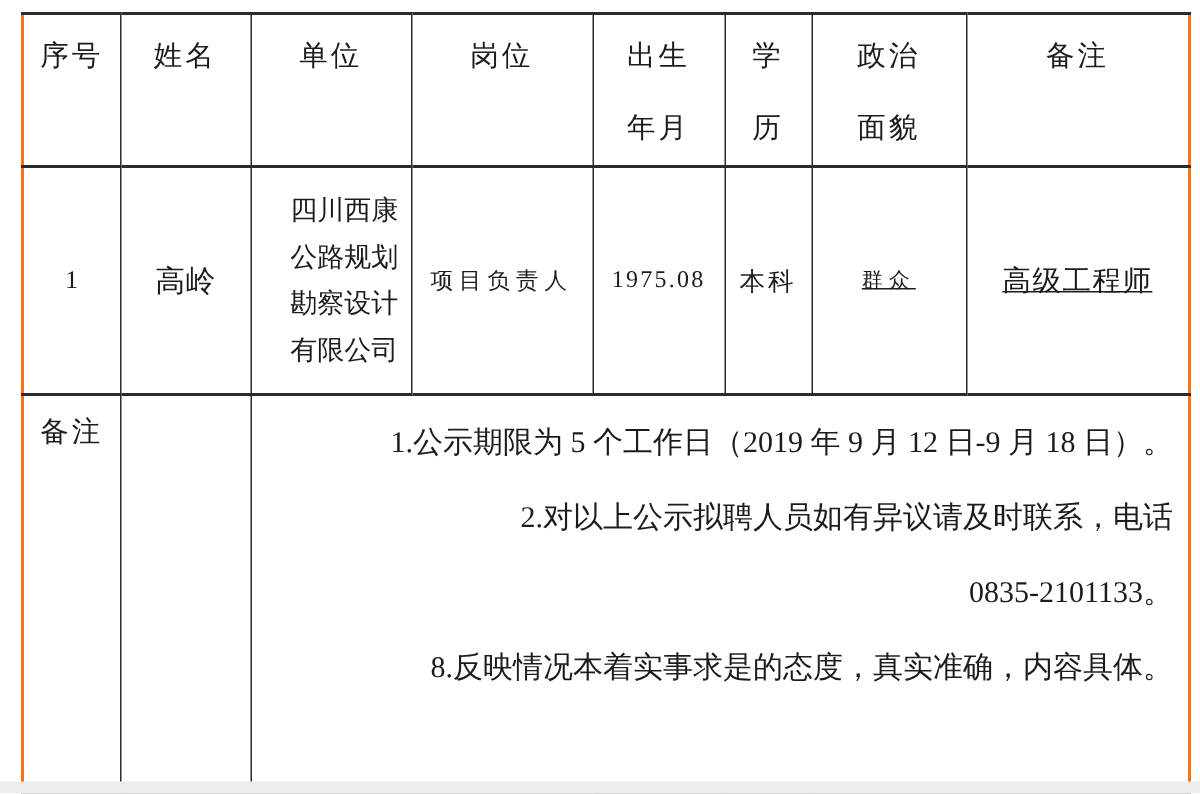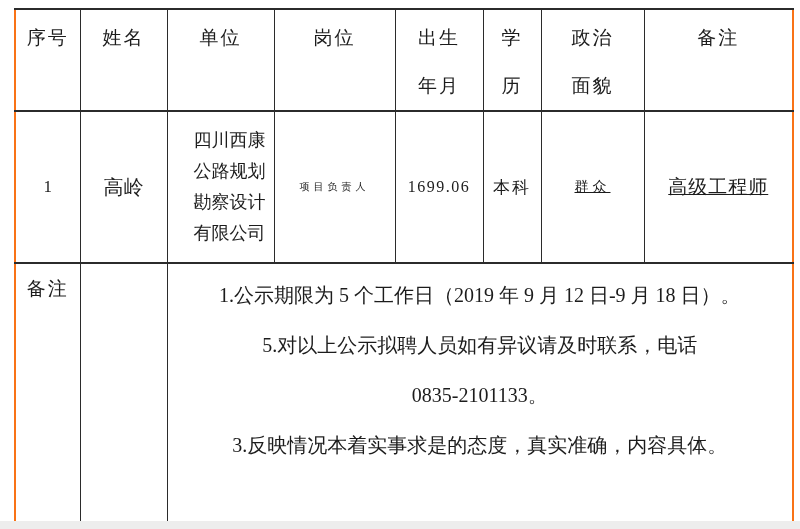--- a/index.html
+++ b/index.html
@@ -41,38 +41,38 @@
     line-height: 48px;
     white-space: pre-line;
   }
   tr.data-row td {
     text-align: center;
     vertical-align: middle;
   }
   .c-seq   { font-size: 17px; }
   .c-name  { font-size: 20px; margin-left: 12px; }
   .c-unit  { font-size: 18px; line-height: 31px; white-space: pre-line; padding-left: 18px; }
-  .c-pos   { font-size: 10px; letter-spacing: 4px; }
+  .c-pos   { font-size: 15px; letter-spacing: 4px; }
   .c-birth { font-size: 16px; letter-spacing: 1.5px; }
   .c-edu   { font-size: 17px; letter-spacing: 2px; margin-left: 36px; }
   .c-pol   { font-size: 14px; letter-spacing: 4px; text-decoration: underline; }
   .c-rem   { font-size: 19px; letter-spacing: 1px; text-decoration: underline; }
 
   td.remarks-label {
     text-align: center;
     vertical-align: top;
     padding-top: 5px;
     font-size: 19px;
     letter-spacing: 2px;
     line-height: 40px;
   }
   td.remarks-empty { background: #ffffff; }
   td.remarks-body {
     vertical-align: top;
-    text-align: center;
+    text-align: right;
     padding: 6px 10px 0 10px;
     font-size: 20px;
     line-height: 50px;
   }
   .note-line { white-space: nowrap; }
 
   .page-edge {
     position: absolute; left: 0; top: 521px;
     width: 800px; height: 8px;
     background: #ededed;
@@ -111,32 +111,32 @@
     </thead>
     <tbody>
       <tr class="data-row">
         <td class="c-seq">1</td>
         <td class="c-name">高岭</td>
         <td class="c-unit">四川西康
 公路规划
 勘察设计
 有限公司</td>
         <td class="c-pos">项目负责人</td>
-        <td class="c-birth">1699.06</td>
+        <td class="c-birth">1975.08</td>
         <td class="c-edu">本科</td>
         <td class="c-pol">群众</td>
         <td class="c-rem">高级工程师</td>
       </tr>
       <tr class="remarks-row">
         <td class="remarks-label">备注</td>
         <td class="remarks-empty"></td>
         <td class="remarks-body" colspan="6">
           <div class="note-line">1.公示期限为 5 个工作日（2019 年 9 月 12 日-9 月 18 日）。</div>
-          <div class="note-line">5.对以上公示拟聘人员如有异议请及时联系，电话</div>
+          <div class="note-line">2.对以上公示拟聘人员如有异议请及时联系，电话</div>
           <div class="note-line">0835-2101133。</div>
-          <div class="note-line">3.反映情况本着实事求是的态度，真实准确，内容具体。</div>
+          <div class="note-line">8.反映情况本着实事求是的态度，真实准确，内容具体。</div>
         </td>
       </tr>
     </tbody>
   </table>
 
   <div class="page-edge"></div>
 </div>
 
 </body></html>

